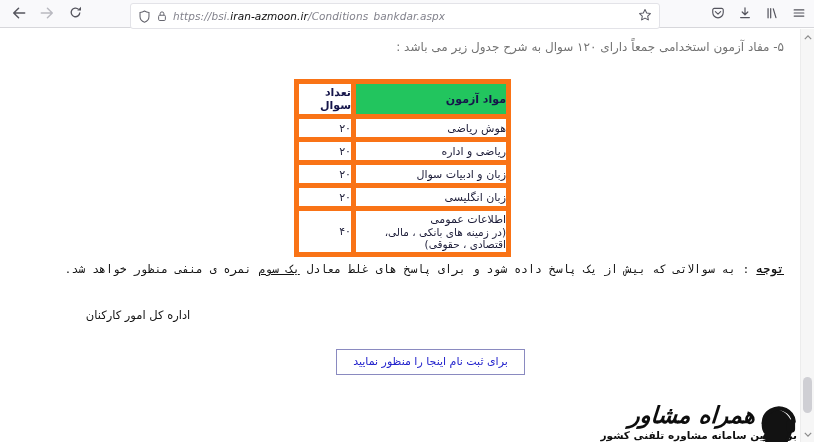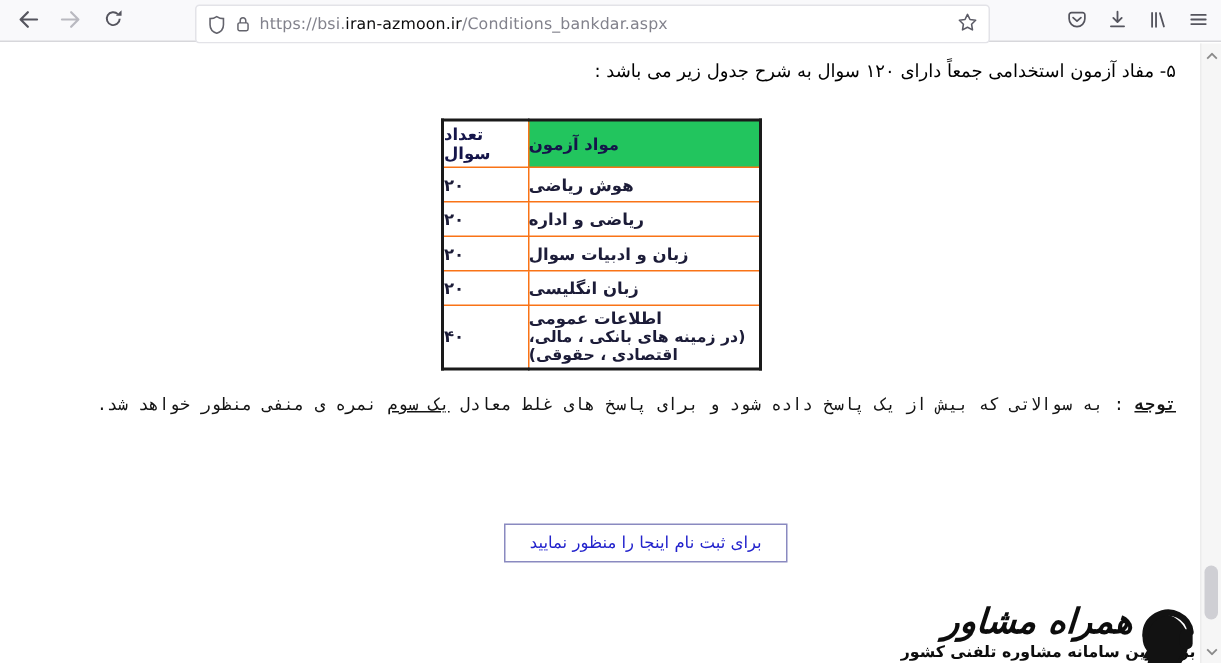--- a/index.html
+++ b/index.html
@@ -30,60 +30,61 @@
   .btn-reload { left: 64px; }
   .urlbar {
     position: absolute; left: 130px; top: 3px;
     width: 530px; height: 22px;
     background: #ffffff;
     border: 1px solid #e3e3e8;
     border-radius: 3px;
     display: flex; align-items: center;
     padding: 12px 7px;
     color: #63636c;
+    font-style: italic;
   }
   .urlbar .icn { display: flex; align-items: center; margin-right: 5px; }
   .url-text { font-size: 10.5px; letter-spacing: 0.1px; white-space: nowrap; overflow: hidden; }
   .url-text .dim { color: #82828c; }
   .url-text .dom { color: #0c0c0d; }
   .urlbar .spacer { flex: 1; }
   .star-btn { background: none; border: none; color: #5b5b66; display: flex; cursor: pointer; }
   .tb-right {
     position: absolute; right: 5px; top: 4px;
     display: flex; gap: 7px;
   }
   .tb-right button {
     background: none; border: none; width: 20px; height: 20px;
     display: flex; align-items: center; justify-content: center;
     color: #55555e; cursor: pointer;
   }
   
   .content { position: absolute; top: 29px; left: 0; width: 800px; height: 413px; background: #fff; }
   .heading {
     position: absolute; top: 11px; right: 16px;
-    direction: rtl; font-size: 12px; color: #000000; white-space: nowrap;
+    direction: rtl; font-size: 12px; color: #737373; white-space: nowrap;
   }
   .exam-table {
     position: absolute; top: 50px; left: 294px;
     border-collapse: collapse;
     direction: rtl;
     font-size: 11px; color: #1c1c38;
     border: 2px solid #1a1a1a;
   }
   .exam-table th, .exam-table td {
-    border: 1px solid #f97316;
-    text-align: left; vertical-align: middle;
+    border: 5px solid #f97316;
+    text-align: right; vertical-align: middle;
     padding: 2px 0;
   }
   .exam-table th { font-weight: bold; }
   .col-subject { width: 155px; }
   .col-count   { width: 57px; }
   .hdr-subject { background: #22c55e; height: 24px; color: #15154a; }
   .hdr-count   { background: #ffffff; height: 24px; color: #15154a; }
-  .exam-table td { height: 23px; font-weight: bold; }
+  .exam-table td { height: 23px; }
   .exam-table tr.tall td { height: 37px; margin-left: 28px; }
   .cell-detail { display: block; font-size: 10.5px; }
   .note {
     position: absolute; top: 233px; right: 16px;
     direction: rtl; font-size: 11.5px; color: #141414; white-space: nowrap; font-family: Liberation Mono, monospace;
   }
   .note .note-label { font-weight: bold; text-decoration: underline; }
   .note .note-underline { text-decoration: underline; }
   .signature {
     position: absolute; top: 276px; left: 82px; width: 112px;
@@ -245,20 +246,21 @@
       <tr class="tall">
         <td class="col-subject"><span>اطلاعات عمومی</span><span class="cell-detail">(در زمینه های بانکی ، مالی، اقتصادی ، حقوقی)</span></td>
         <td class="col-count">۴۰</td>
       </tr>
     </tbody>
   </table>
 
   <p class="note"><span class="note-label">توجه</span><span> : به سوالاتی که بیش از یک پاسخ داده شود و برای پاسخ های غلط معادل </span><span class="note-underline">یک سوم</span><span> نمره ی منفی منظور خواهد شد.</span></p>
 
   <div class="signature">
+    <div>اداره کل امور کارکنان</div>
   </div>
 
   <a class="register-link">برای ثبت نام اینجا را منظور نمایید</a>
 
   <div class="watermark">
     <span class="wm-icon">
       <svg width="40" height="60" viewBox="0 0 42 62">
         <path d="M12 12 C4 18 3 29 8 35 L5 40 L9 41 L8 46 C8 49 11 50 14 49 L15 55 C20 58 28 58 33 54 L31 44 C36 39 39 30 36 22 C32 12 21 6 12 12 Z" fill="#121212"></path>
         <path d="M7 24 C7 12 20 5 30 10 C35 12.5 38 17 38.5 22" fill="none" stroke="#121212" stroke-width="4.5" stroke-linecap="round"></path>
         <rect x="31" y="20" width="9" height="14" rx="4" fill="#121212"></rect>

